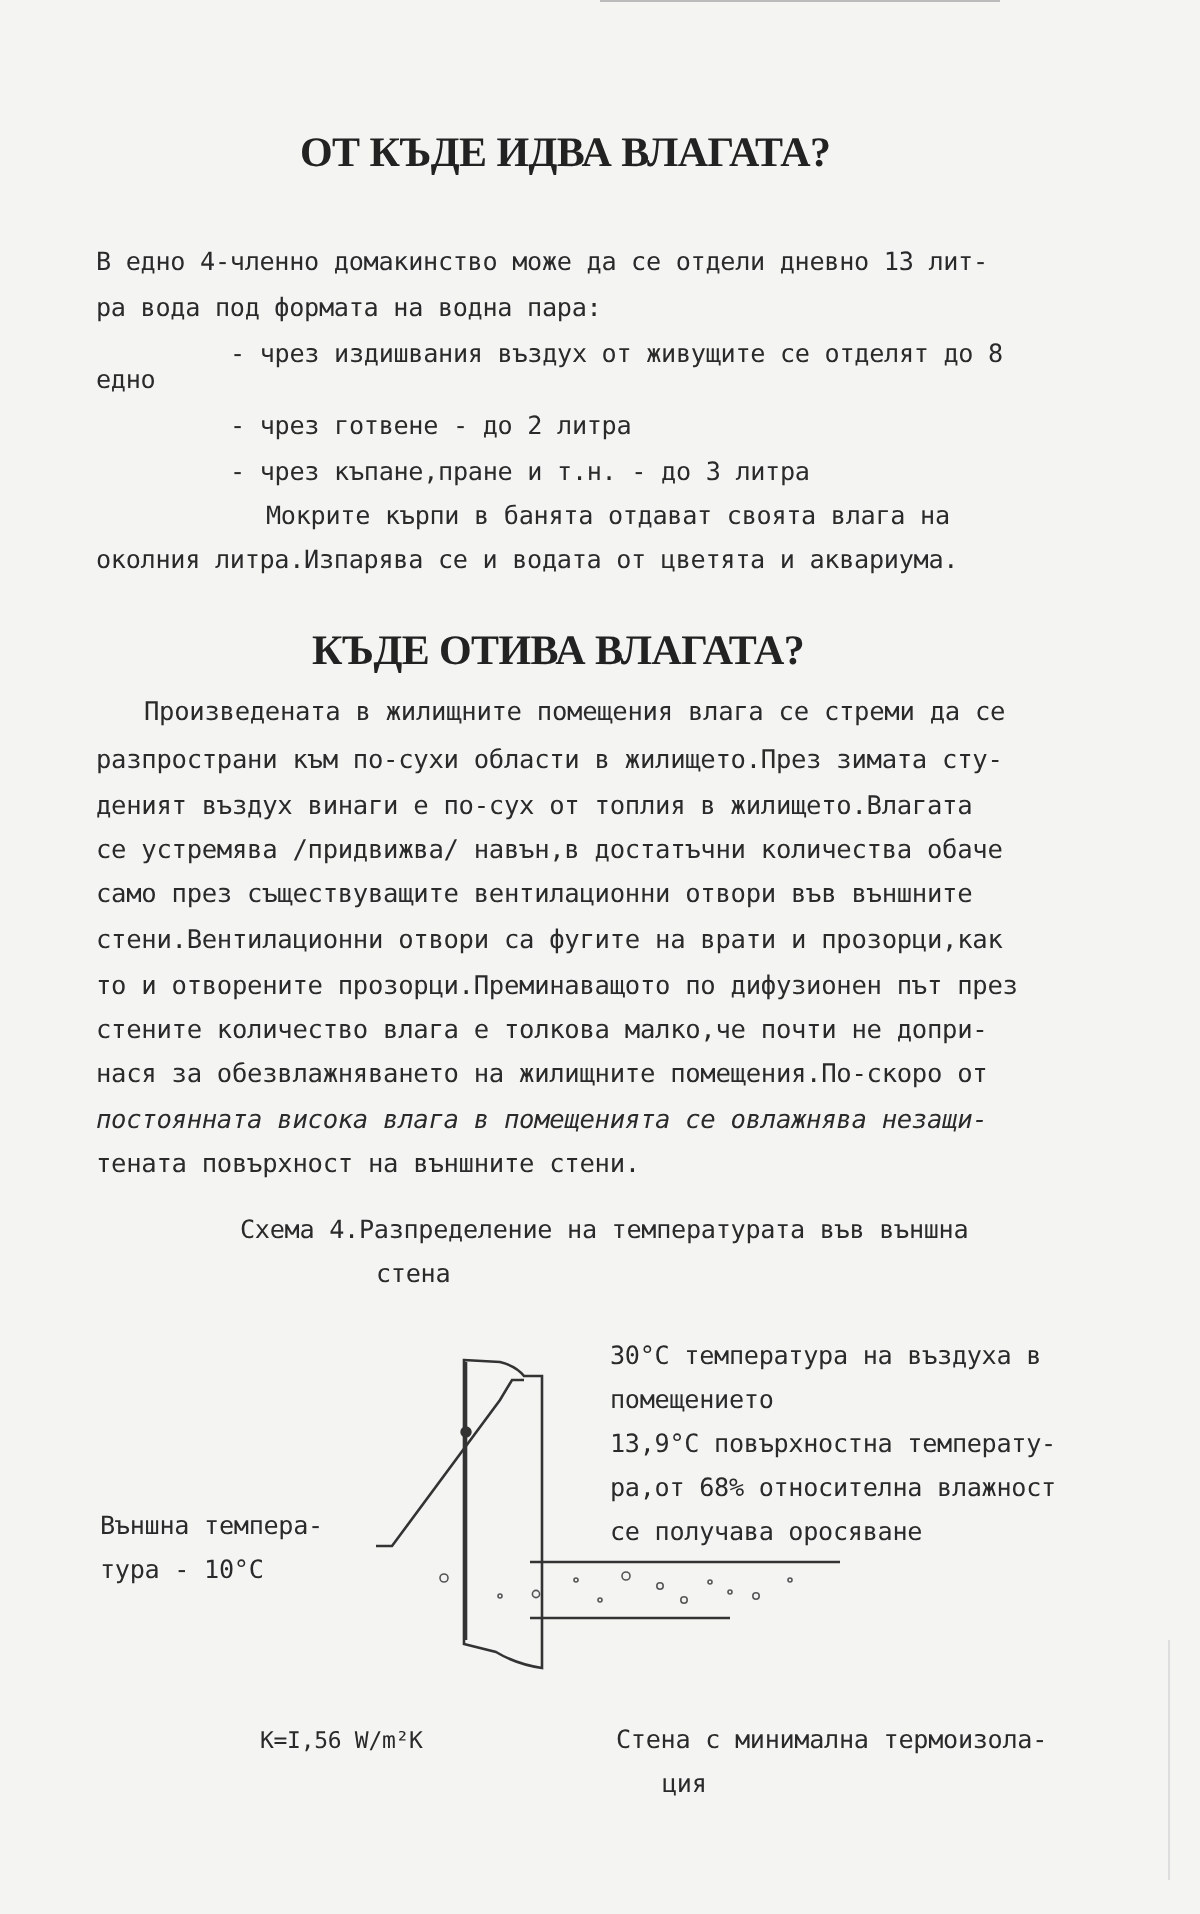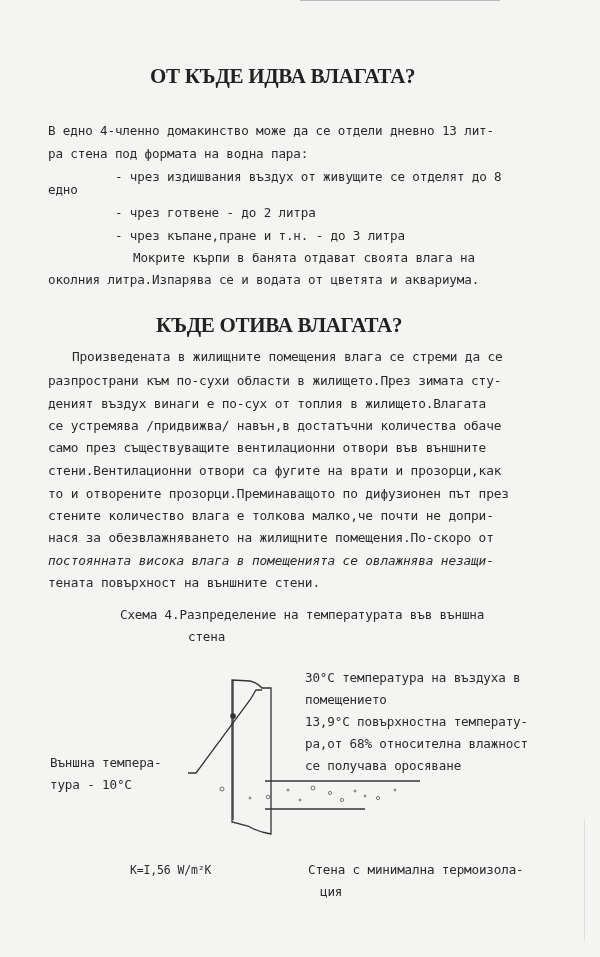--- a/index.html
+++ b/index.html
@@ -17,21 +17,21 @@
 </head>
 <body>
 
 <div class="page">
   <div class="topline"></div>
   <div class="rightline"></div>
 
   <h1 style="left:150px;top:64px;">ОТ КЪДЕ ИДВА ВЛАГАТА?</h1>
 
   <p class="ln" style="left:48px;top:123px;">В едно 4-членно домакинство може да се отдели дневно 13 лит-</p>
-  <p class="ln" style="left:48px;top:146px;">ра стена под формата на водна пара:</p>
+  <p class="ln" style="left:48px;top:146px;">ра вода под формата на водна пара:</p>
   <p class="ln" style="left:115px;top:169px;">- чрез издишвания въздух от живущите се отделят до 8</p>
   <p class="ln" style="left:48px;top:182px;">едно</p>
   <p class="ln" style="left:115px;top:205px;text-align:right;">- чрез готвене - до 2 литра</p>
   <p class="ln" style="left:115px;top:228px;">- чрез къпане,пране и т.н. - до 3 литра</p>
   <p class="ln" style="left:133px;top:250px;">Мокрите кърпи в банята отдават своята влага на</p>
   <p class="ln" style="left:48px;top:272px;">околния литра.Изпарява се и водата от цветята и аквариума.</p>
 
   <h1 style="left:156px;top:313px;">КЪДЕ ОТИВА ВЛАГАТА?</h1>
 
   <p class="ln p2" style="left:72px;top:349px;">Произведената в жилищните помещения влага се стреми да се</p>
@@ -78,14 +78,14 @@
   <p class="ln" style="left:305px;top:692px;">помещението</p>
   <p class="ln" style="left:305px;top:714px;">13,9°С повърхностна температу-</p>
   <p class="ln" style="left:305px;top:736px;">ра,от 68% относителна влажност</p>
   <p class="ln" style="left:305px;top:758px;">се получава оросяване</p>
 
   <p class="ln" style="left:50px;top:755px;">Външна темпера-</p>
   <p class="ln" style="left:50px;top:777px;">тура - 10°С</p>
 
   <p class="ln" style="left:130px;top:862px;font-size:11.5px;">K=I,56 W/m²K</p>
   <p class="ln" style="left:308px;top:862px;">Стена с минимална термоизола-</p>
-  <p class="ln" style="left:308px;top:884px;padding-left:12px;">ция</p>
+  <p class="ln" style="left:319px;top:884px;padding-left:12px;">ция</p>
 </div>
 
 </body></html>

